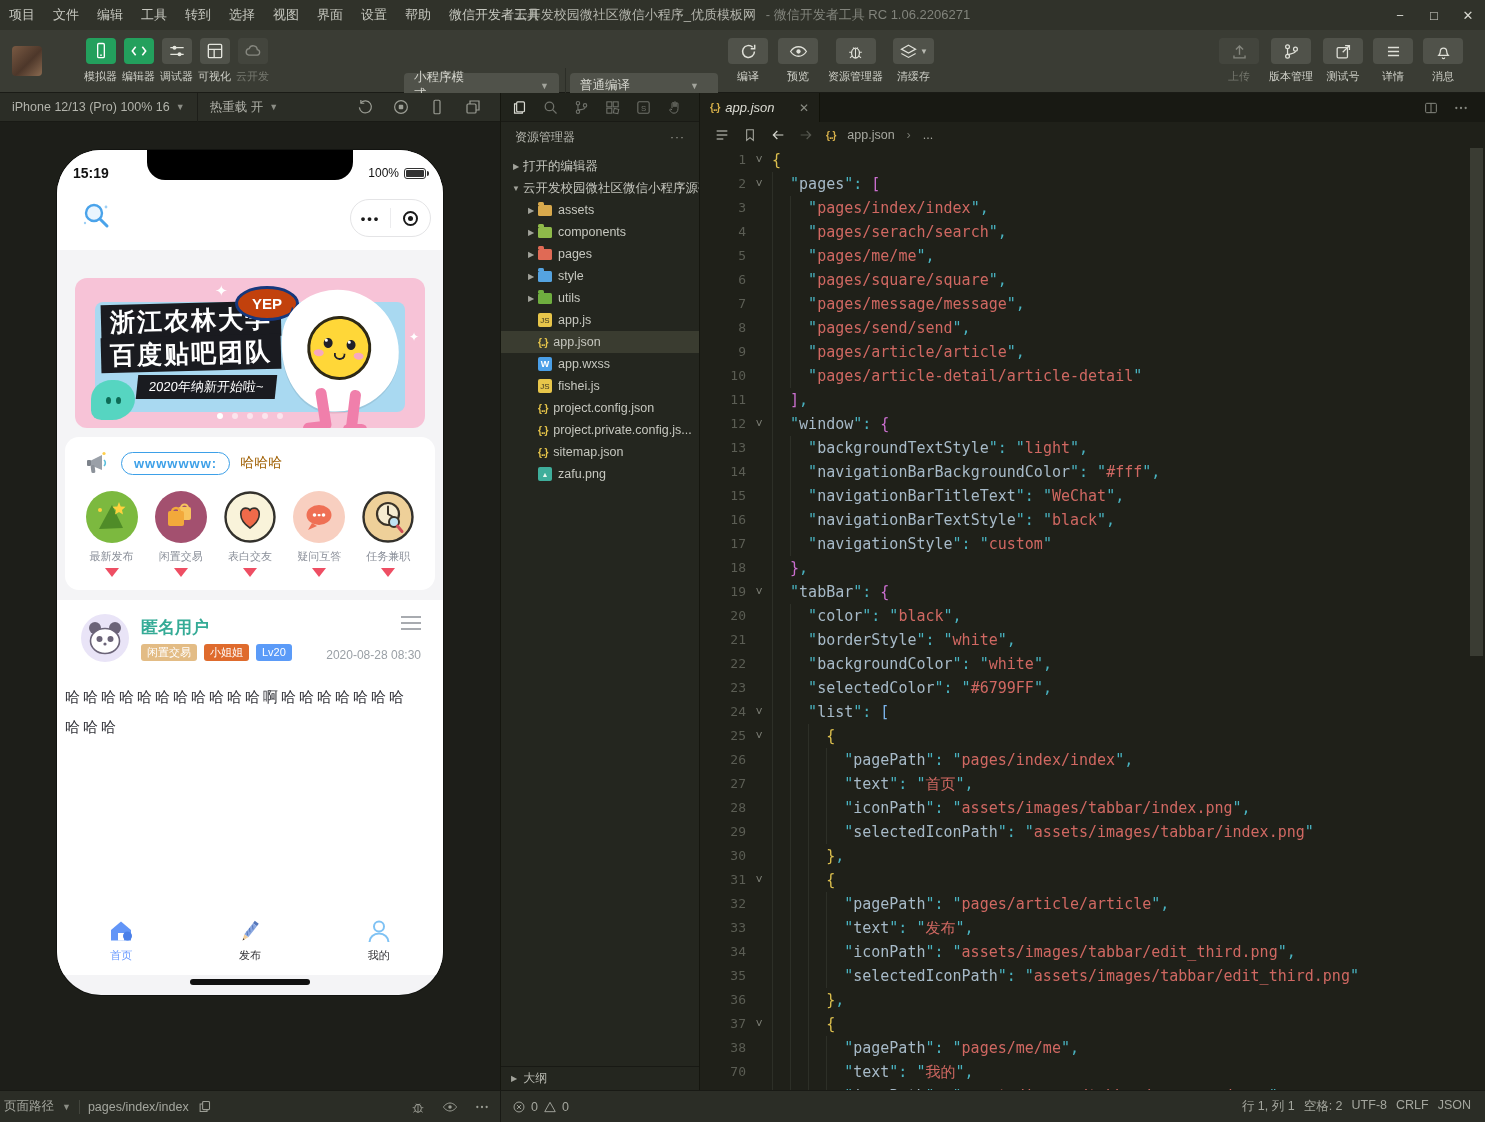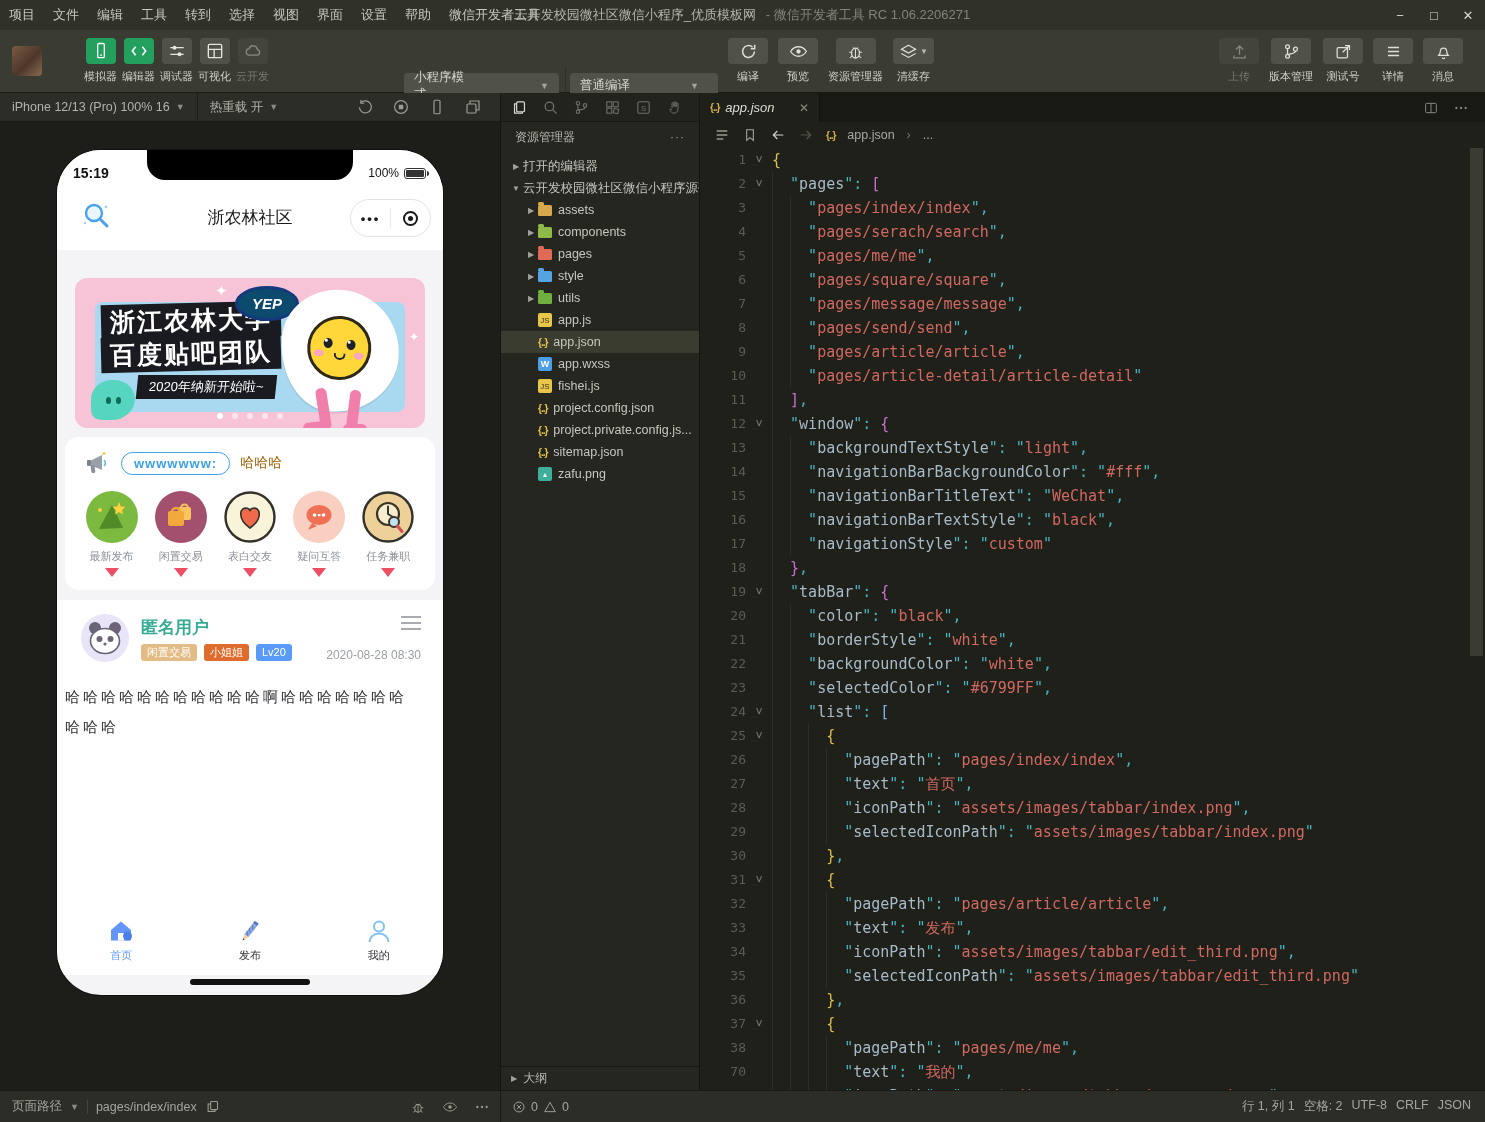--- a/index.html
+++ b/index.html
@@ -68,21 +68,21 @@
 .egg-eye.l{left:13px}.egg-eye.r{right:13px}
 .egg-eye i{position:absolute;left:1px;top:1px;width:3px;height:3px;background:#fff;border-radius:50%}
 #egg-smile{position:absolute;left:24px;top:34px;width:12px;height:7px;border:2px solid #20202a;border-top:none;border-radius:0 0 10px 10px}
 .egg-cheek{position:absolute;top:32px;width:10px;height:7px;background:#f7a8c0;border-radius:50%}
 .egg-cheek.l{left:4px}.egg-cheek.r{right:4px}
 .egg-leg{position:absolute;width:11px;height:42px;background:#f07fab;border-radius:5px}
 #leg1{right:66px;top:112px;transform:rotate(7deg)}
 #leg2{right:96px;top:110px;transform:rotate(-9deg)}
 .egg-foot{position:absolute;width:24px;height:11px;background:#f07fab;border-radius:6px}
 #foot1{right:58px;top:146px}#foot2{right:98px;top:144px;transform:rotate(-6deg)}
-#bn-yep{position:absolute;left:160px;top:8px;width:64px;height:35px;background:#0c4a6e;border:3px solid #16387d;border-radius:50%;color:#fff;font-weight:bold;font-style:italic;font-size:15px;display:flex;align-items:center;justify-content:center}
+#bn-yep{position:absolute;left:160px;top:8px;width:64px;height:35px;background:#c2410c;border:3px solid #16387d;border-radius:50%;color:#fff;font-weight:bold;font-size:15px;display:flex;align-items:center;justify-content:center}
 #bn-yep:after{content:"";position:absolute;right:-6px;bottom:-2px;width:0;height:0;border:6px solid transparent;border-left-color:#16387d;transform:rotate(18deg)}
 #bn-teal{position:absolute;left:16px;bottom:8px;width:44px;height:40px;background:#56d5c1;border-radius:50% 50% 55% 25%;display:flex;align-items:center;justify-content:center;gap:5px}
 #bn-teal b{width:5px;height:7px;background:#0d6b55;border-radius:50%}
 .spark{position:absolute;color:#fff;font-size:15px}
 #sp1{left:140px;top:4px}#sp2{right:6px;top:52px;font-size:12px}
 #bn-dots{position:absolute;left:0;right:0;bottom:9px;display:flex;justify-content:center;gap:9px}
 #bn-dots i{width:6px;height:6px;border-radius:50%;background:rgba(255,255,255,.55)}
 #bn-dots i.on{background:#fff}
 
 #card{position:absolute;left:8px;top:287px;width:370px;height:153px;background:#fff;border-radius:14px}
@@ -148,21 +148,21 @@
 .cl{display:flex;height:24px;line-height:24px;white-space:pre}
 .ln{width:46px;text-align:right;color:#5b5d54;font-size:13px;flex:none}
 .fd{width:26px;text-align:center;color:#7d7f76;font-size:12px;flex:none}
 .ct{display:flex}
 .ig{width:2ch;border-left:1px solid #2d2f27;flex:none}
 .tk-k{color:#a7bac8}.tk-s{color:#d06862}.tk-q{color:#49b3c1}
 .tk-b1{color:#dcbf4e}.tk-b2{color:#cb6fd0}.tk-b3{color:#7cb4ea}
 #vscroll{position:absolute;right:2px;top:55px;width:13px;height:508px;background:#3a3c33}
 
 #statusbar{position:absolute;left:0;top:1090px;width:1485px;height:32px;background:#2b2d26;border-top:1px solid #191a15;display:flex;align-items:center;font-size:12.5px;color:#a4a69e}
-#sb-left{display:flex;align-items:center;gap:8px;padding-left:12px}
+#sb-left{display:flex;align-items:center;gap:8px;padding-left:4px}
 #sb-left .car{font-size:9px;color:#8b8d85}
 #sb-left .bar{width:1px;height:14px;background:#43453d}
 #sb-left .i15{width:15px;height:15px;color:#9b9d94}
 #sb-simicons{position:absolute;left:410px;display:flex;gap:16px;color:#9b9d94}
 #sb-simicons span{width:16px;height:16px}
 #sb-div{position:absolute;left:500px;top:0;bottom:0;width:1px;background:#191a15}
 #sb-problems{position:absolute;left:512px;display:flex;align-items:center;gap:5px}
 #sb-problems .i14{width:14px;height:14px}
 #sb-right{position:absolute;right:14px;display:flex;gap:9px;white-space:nowrap}
 </style>
@@ -390,21 +390,20 @@
     </div>
     <div id="p-notch"></div>
     <div id="p-search">
       <svg viewBox="0 0 30 30">
           <circle cx="13" cy="13" r="8" fill="#eaf5fe" stroke="#4aa3ea" stroke-width="2.4"></circle>
           <path d="M19 19l7 7" stroke="#4aa3ea" stroke-width="3" stroke-linecap="round"></path>
           <circle cx="25" cy="7" r="1.4" fill="#9fd0f5"></circle>
           <circle cx="4" cy="23" r="1.2" fill="#9fd0f5"></circle>
         </svg>
     </div>
-    <div id="p-title">浙农林社区</div>
     <div id="p-capsule">
       <span class="dots">•••</span>
       <span class="cdiv"></span>
       <span class="ring">
           <i>
             <b></b>
           </i>
         </span>
     </div>
 

